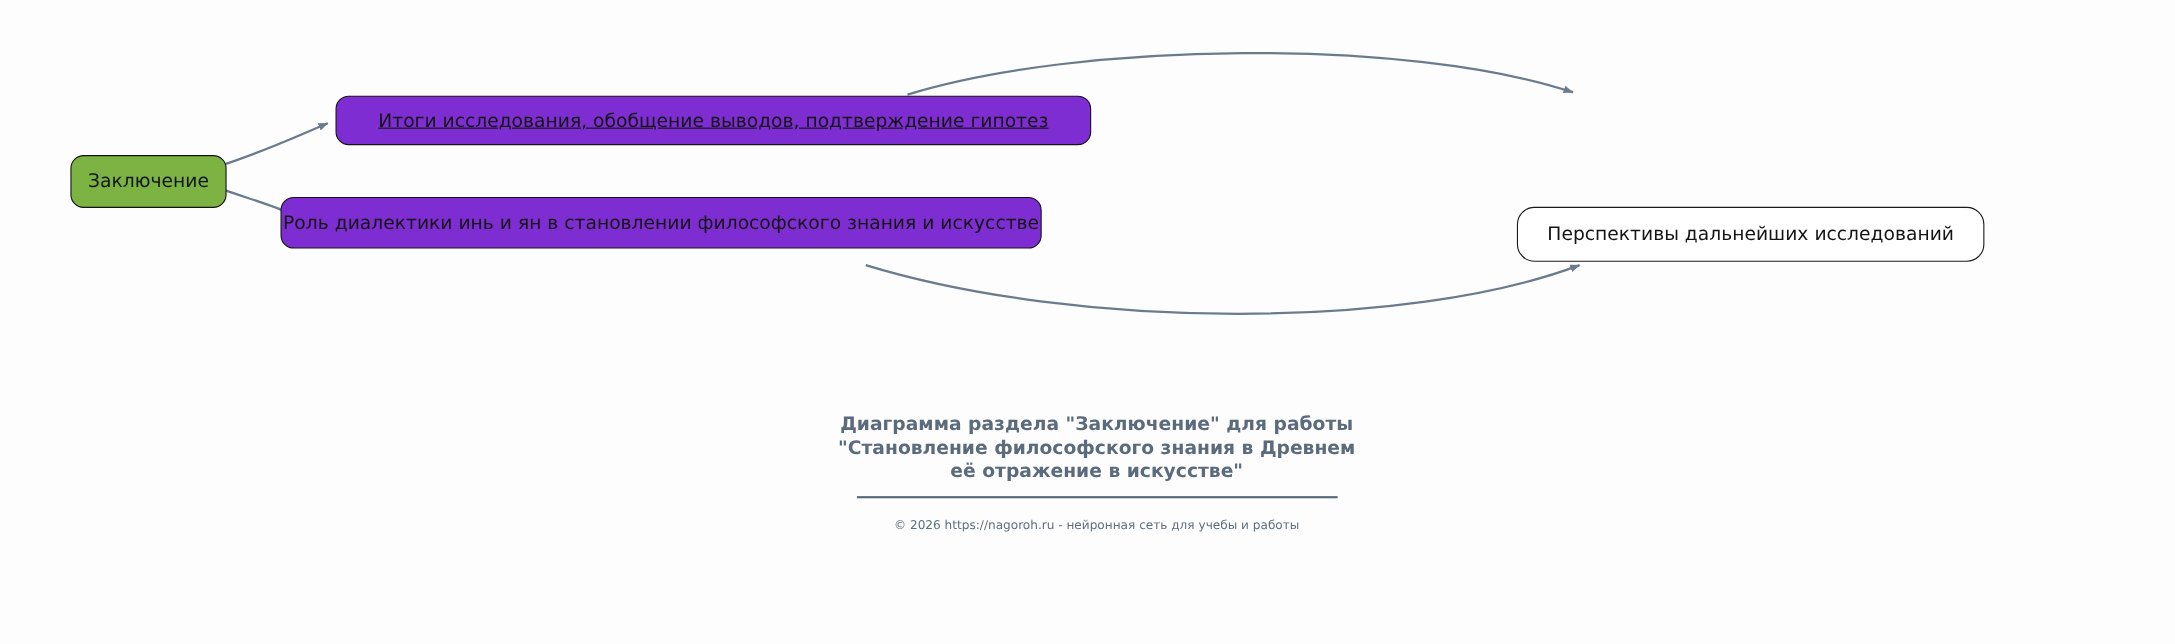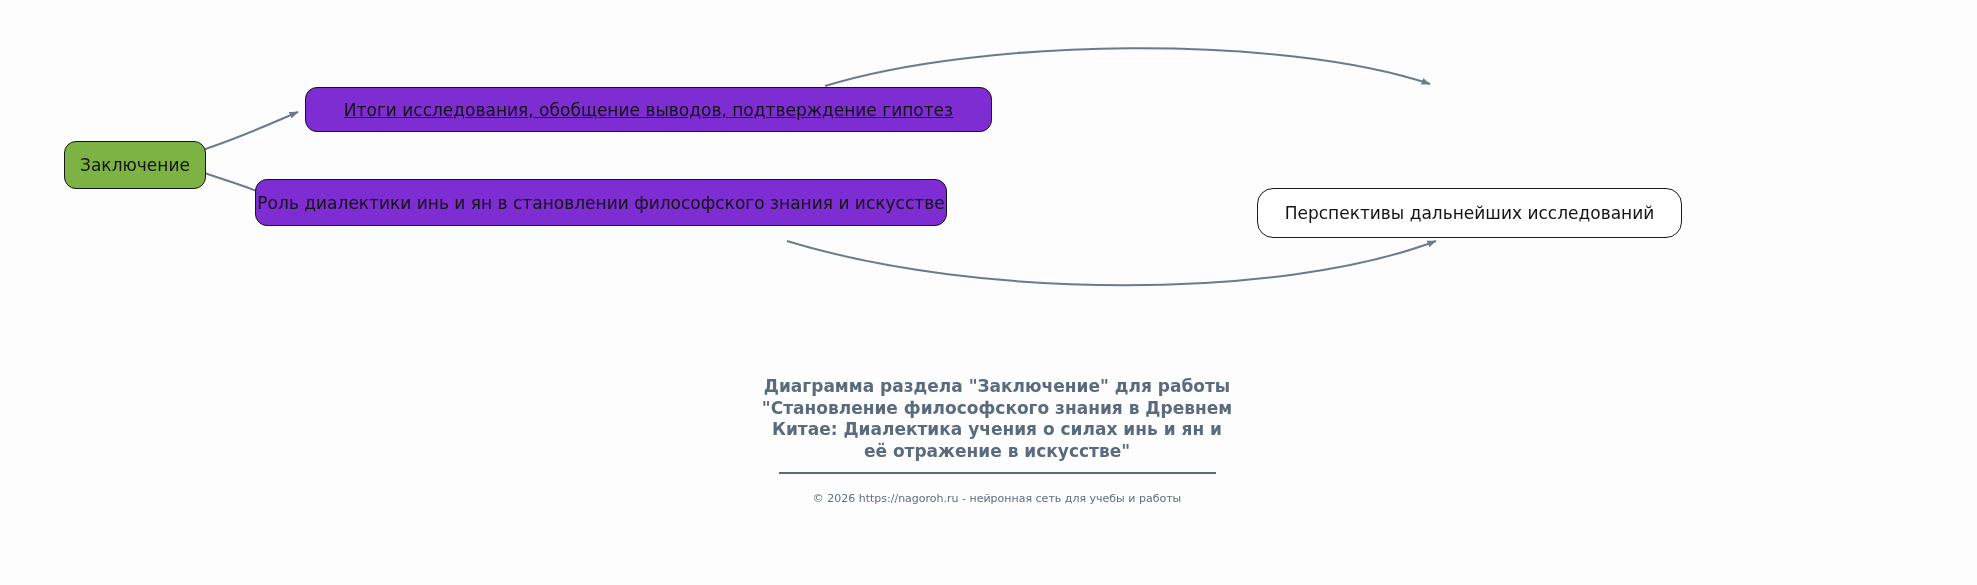--- a/index.html
+++ b/index.html
@@ -48,21 +48,21 @@
     border-radius: 12px;
   }
   .node-branch-1 { left: 305px; top: 87px;  width: 687px; height: 45px; text-decoration: underline; }
   .node-branch-2 { left: 255px; top: 179px; width: 692px; height: 47px; }
   .node-leaf {
     background: #ffffff;
     border: 1.4px solid #1b1b1b;
     border-radius: 16px;
   }
   .node-leaf-1 { left: 1110px; top: 86px;  width: 818px; height: 47px; }
-  .node-leaf-2 { left: 1257px; top: 188px; width: 425px; height: 50px; }
+  .node-leaf-2 { left: 1379px; top: 188px; width: 425px; height: 50px; }
 
   .caption-block {
     position: absolute;
     left: 690px;
     top: 376px;
     width: 614px;
     text-align: center;
   }
   .caption-line {
     display: block;
@@ -114,19 +114,18 @@
   </div>
 
 
   <div class="node node-leaf node-leaf-2">
     <span>Перспективы дальнейших исследований</span>
   </div>
 
   <div class="caption-block">
     <span class="caption-line">Диаграмма раздела "Заключение" для работы</span>
     <span class="caption-line">"Становление философского знания в Древнем</span>
-    <span class="caption-line">Китае: Диалектика учения о силах инь и ян и</span>
     <span class="caption-line">её отражение в искусстве"</span>
     <div class="caption-divider"></div>
     <span class="footer-copyright">© 2026 https://nagoroh.ru - нейронная сеть для учебы и работы</span>
   </div>
 
 </div>
 
 </body></html>

